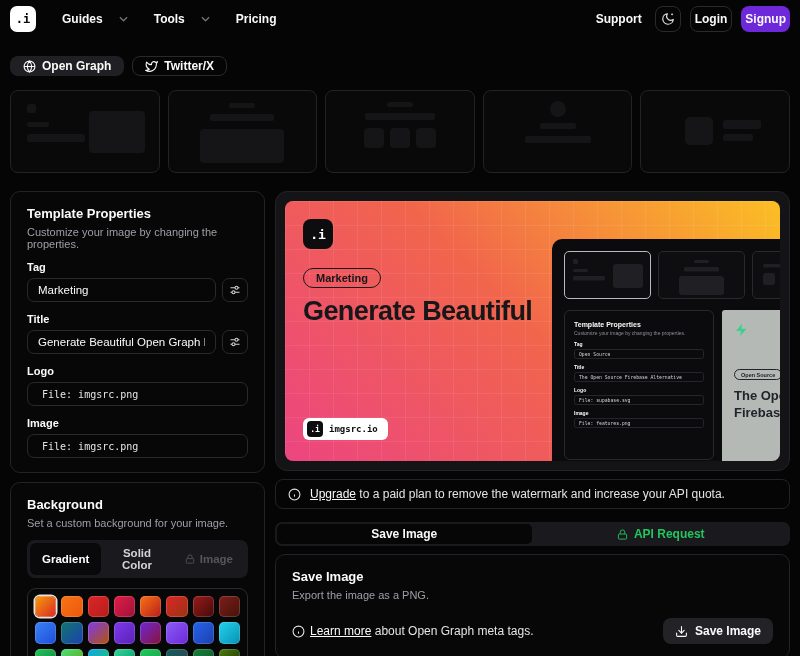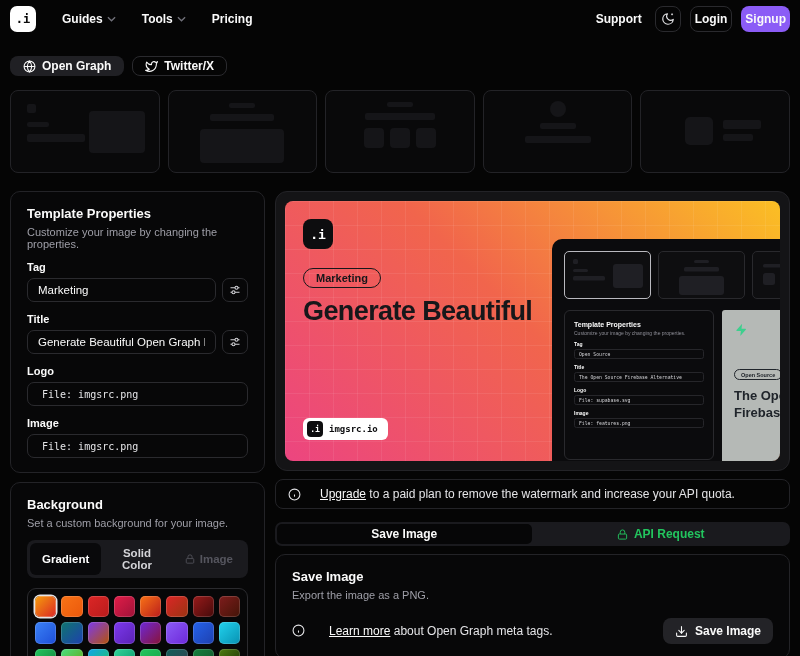--- a/index.html
+++ b/index.html
@@ -11,31 +11,31 @@
   }
   .page { padding:0 10px; }
 
   
   header { height:38px; display:flex; align-items:center; justify-content:space-between; }
   .nav-left { display:flex; align-items:center; }
   .logo { width:26px; height:26px; background:#ffffff; color:#0a0a0a; border-radius:7px;
           display:flex; align-items:center; justify-content:center;
           font-family:"DejaVu Sans Mono", monospace; font-weight:bold; font-size:12px; cursor:pointer; }
   nav { display:flex; align-items:center; }
-  .nav-item { display:inline-flex; align-items:center; gap:4px; margin-left:26px;
+  .nav-item { display:inline-flex; align-items:center; gap:16px; margin-left:26px;
               font-size:12px; font-weight:600; color:#fafafa; cursor:pointer; }
   .nav-item svg { color:#71717a; }
   .nav-right { display:flex; align-items:center; gap:9px; }
   .support { font-size:12px; font-weight:600; margin-right:4px; cursor:pointer; }
   .icon-btn { width:26px; height:26px; border:1px solid #2a2a2e; border-radius:8px; background:transparent;
               color:#e4e4e7; display:flex; align-items:center; justify-content:center; cursor:pointer; }
   .btn { height:26px; padding:0 4px; border-radius:8px; font-size:12px; font-weight:600;
          font-family:"Liberation Sans",sans-serif; cursor:pointer; }
   .btn.outline { border:1px solid #2a2a2e; background:transparent; color:#fafafa; }
-  .btn.fill { background:#8b5cf6; border:none; color:#fafafa; }
+  .btn.fill { background:#6d28d9; border:none; color:#fafafa; }
 
   
   .mode-tabs { margin-top:18px; display:flex; gap:8px; }
   .mode-tab { height:20px; padding:0 12px; border-radius:8px; font-size:12px; font-weight:600;
               display:inline-flex; align-items:center; gap:6px; color:#fafafa;
               background:transparent; border:1px solid transparent; cursor:pointer;
               font-family:"Liberation Sans",sans-serif; }
   .mode-tab.active { background:#202024; }
   .mode-tab.ghost { border-color:#2a2a2e; }
 
@@ -121,30 +121,30 @@
              font-family:"DejaVu Sans Mono",monospace; color:#d4d4d8; white-space:nowrap; overflow:hidden; }
   .e-preview { width:310px; flex:none; height:430px; background:#b5b9b6; border-radius:6px; padding:24px;
                overflow:hidden; }
   .e-badge { display:inline-block; border:2px solid #20252b; border-radius:999px; padding:3px 12px;
              font-size:11px; font-weight:600; color:#20252b; margin-top:58px; }
   .e-title { margin-top:14px; font-size:26px; font-weight:800; color:#20252b; line-height:1.3;
              white-space:nowrap; }
 
   
   .notice { margin-top:8px; height:30px; border:1px solid #232327; border-radius:8px;
-            display:flex; align-items:center; gap:19px; padding:0 12px; font-size:12px; color:#e4e4e7; }
+            display:flex; align-items:center; gap:9px; padding:0 12px; font-size:12px; color:#e4e4e7; }
   .notice u { color:#fafafa; cursor:pointer; }
   .out-tabs { margin-top:13px; background:#1a1a1e; border-radius:7px; padding:2px; display:flex; gap:2px; }
   .out-tab { flex:1; height:20px; border:none; border-radius:5px; font-size:12px; font-weight:600;
              display:flex; align-items:center; justify-content:center; gap:6px; color:#22c55e;
              background:transparent; font-family:"Liberation Sans",sans-serif; cursor:pointer; }
   .out-tab.active { background:#060607; color:#fafafa; }
   .save-card { margin-top:8px; }
   .save-footer { margin-top:17px; display:flex; justify-content:space-between; align-items:center; }
-  .learn { display:flex; gap:24px; font-size:12px; color:#e4e4e7; }
+  .learn { display:flex; align-items:center; gap:5px; font-size:12px; color:#e4e4e7; }
   .learn u { color:#fafafa; cursor:pointer; }
   .save-btn { background:#232327; border:none; color:#fafafa; height:26px; padding:0 12px; border-radius:8px;
               font-size:12px; font-weight:600; display:inline-flex; align-items:center; gap:7px;
               font-family:"Liberation Sans",sans-serif; cursor:pointer; }
   svg { flex:none; }
 </style>
 </head>
 <body>
 
 <div class="page">

